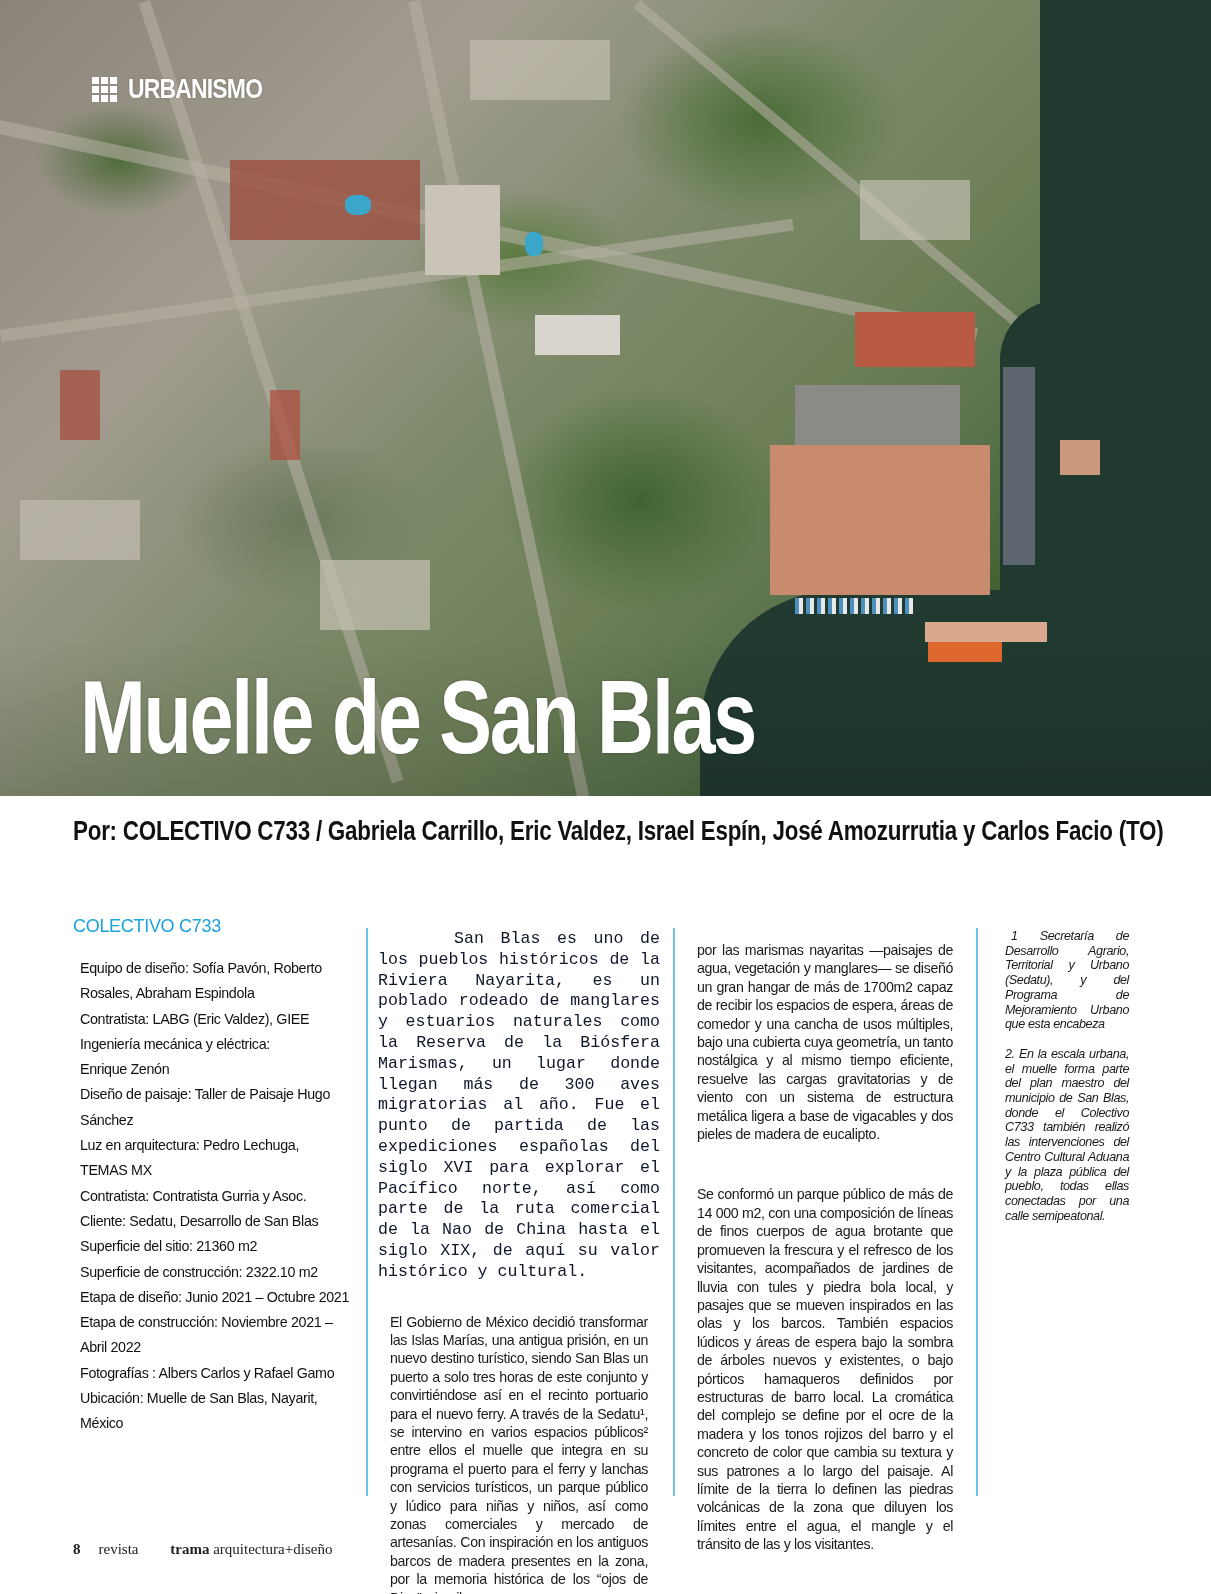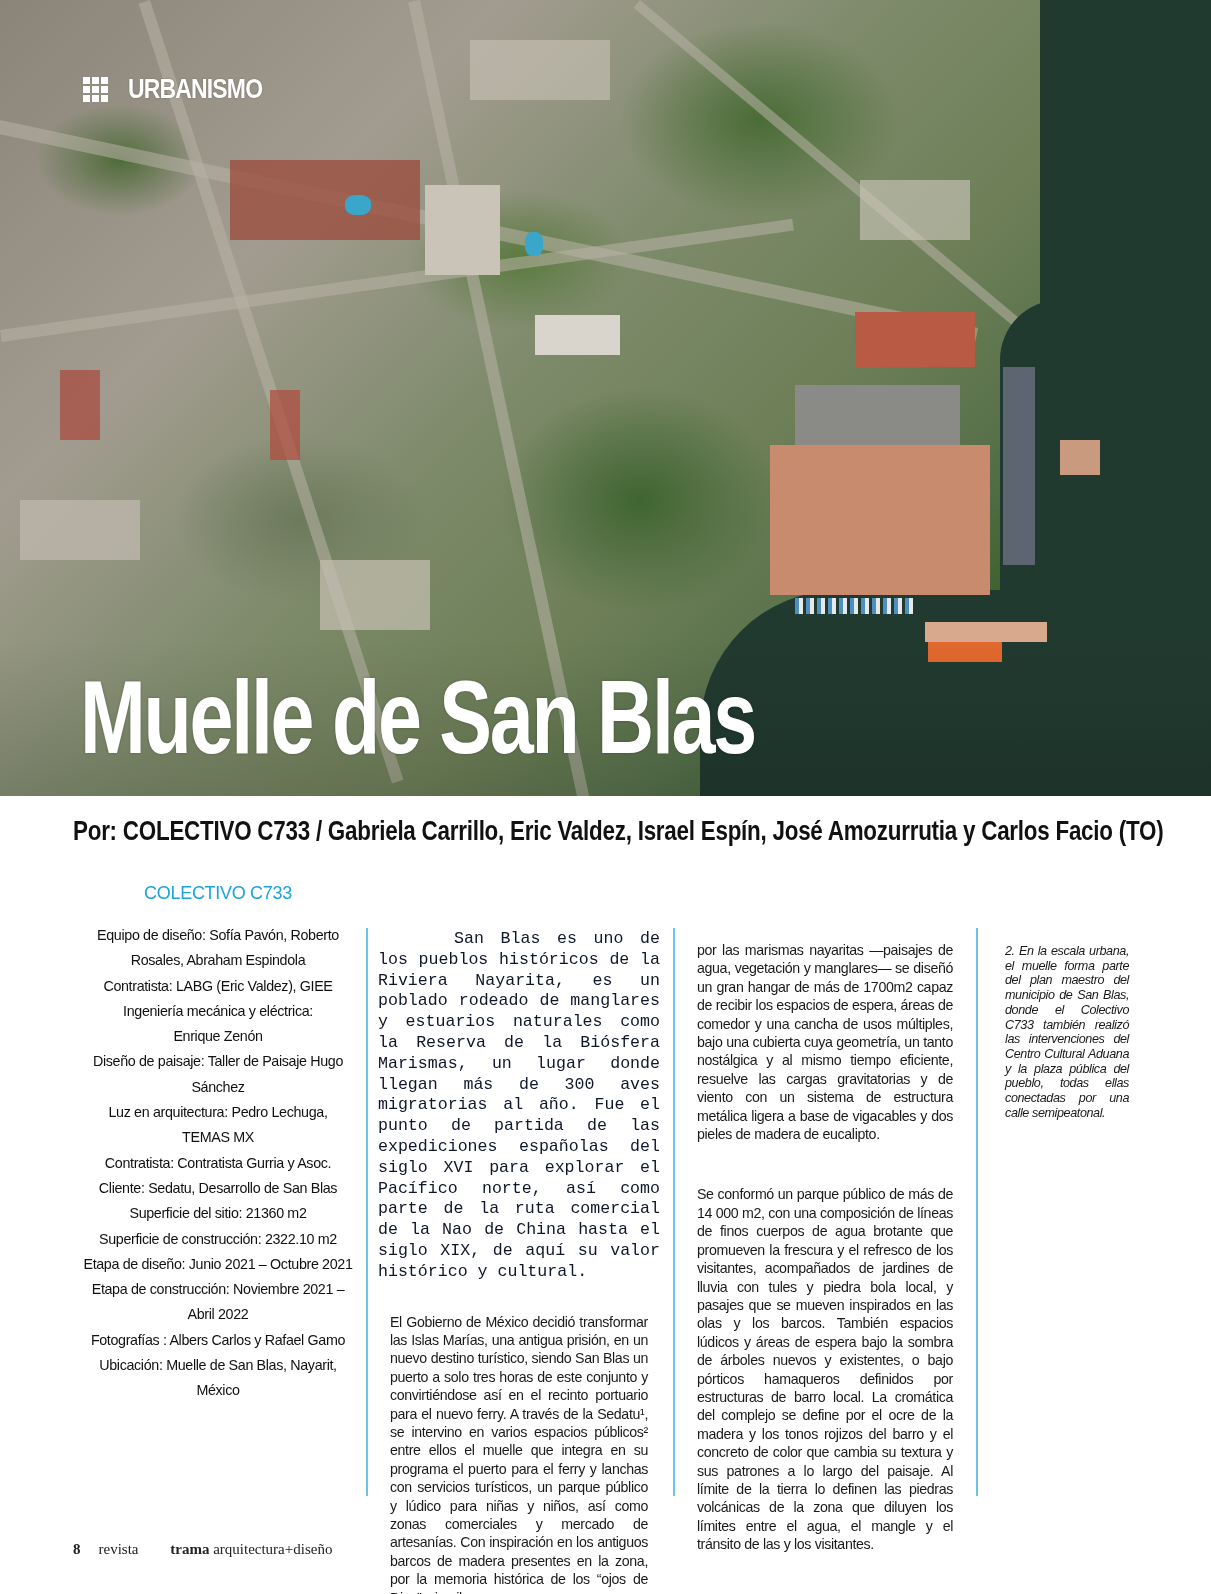--- a/index.html
+++ b/index.html
@@ -13,32 +13,32 @@
       radial-gradient(ellipse 200px 140px at 760px 120px, #4a6c36 0%, transparent 70%),
       radial-gradient(ellipse 180px 120px at 300px 520px, #6d7a5c 0%, transparent 70%),
       radial-gradient(ellipse 200px 160px at 640px 500px, #3f6531 0%, transparent 70%),
       linear-gradient(135deg, #8a8578 0%, #a29c90 25%, #7d8a6a 45%, #6e7f58 60%, #56704a 72%, #40602f 80%, #7a8570 100%);
   }
   .hero .street { position: absolute; background: #b8b2a6; opacity: 0.55; transform-origin: left top; }
   .hero .block { position: absolute; }
   .hero .water { position: absolute; background: #213a30; }
   .hero .shade { position: absolute; left: 0; top: 640px; width: 100%; height: 156px; background: linear-gradient(180deg, rgba(0,0,0,0) 0%, rgba(0,0,0,0.12) 100%); }
 
-  .section-tag { position: absolute; left: 83px; top: 73px; display: flex; align-items: center; gap: 20px; }
+  .section-tag { position: absolute; left: 92px; top: 73px; display: flex; align-items: center; gap: 11px; }
   .section-tag .grid-icon { width: 25px; height: 25px; display: grid; grid-template-columns: 1fr 1fr 1fr; grid-template-rows: 1fr 1fr 1fr; gap: 2px; }
   .section-tag .grid-icon span { background: #ffffff; display: block; }
   .section-tag .label { font-family: "Liberation Sans", sans-serif; font-weight: bold; color: #ffffff; font-size: 28px; letter-spacing: -1px; transform: scaleX(0.82); transform-origin: left center; text-shadow: 0 0 2px rgba(0,0,0,0.3); }
 
   .hero-title { position: absolute; left: 80px; top: 665px; margin: 0; font-family: "Liberation Sans", sans-serif; font-weight: bold; color: #ffffff; font-size: 104px; letter-spacing: -3px; line-height: 1; transform: scaleX(0.76); transform-origin: left top; white-space: nowrap; text-shadow: 0 0 3px rgba(0,0,0,0.25); }
 
   
   .byline { position: absolute; left: 73px; top: 815px; margin: 0; font-family: "Liberation Sans", sans-serif; font-weight: bold; font-size: 28px; color: #111111; white-space: nowrap; transform: scaleX(0.8); transform-origin: left top; letter-spacing: -0.3px; }
 
   
-  .credits { position: absolute; left: 73px; top: 883px; width: 290px; text-align: center; }
+  .credits { position: absolute; left: 73px; top: 916px; width: 290px; }
   .credits h2 { margin: 0 0 22px 0; font-family: "Liberation Sans", sans-serif; font-weight: normal; font-size: 18px; color: #1ba3dc; letter-spacing: -0.3px; }
   .credits .credit-line { font-family: "Liberation Sans", sans-serif; font-size: 14.3px; line-height: 18.3px; color: #111111; letter-spacing: -0.35px; margin: 7px; }
 
   
   .col { position: absolute; }
   .col-rule { position: absolute; width: 2px; background: #6cc3ea; }
   .lead { margin: 0; font-family: Liberation Mono, monospace; font-size: 16.6px; line-height: 20.8px; color: #0f172a; text-align: justify; text-indent: 76px; }
   .body-p { margin: 12px; font-family: "Liberation Sans", sans-serif; font-size: 14.2px; line-height: 18.4px; color: #1a1a1a; text-align: justify; letter-spacing: -0.35px; }
   .gap { height: 18px; }
   .note { margin: 0; font-family: "Liberation Sans", sans-serif; font-style: italic; font-size: 12.6px; line-height: 14.7px; color: #1a1a1a; text-align: justify; letter-spacing: -0.4px; }
@@ -139,20 +139,21 @@
 
 <div class="col-rule" style="left:673px;top:928px;height:568px;"></div>
 <div class="col" style="left:685px;top:929px;width:280px;">
   <p class="body-p">por las marismas nayaritas —paisajes de agua, vegetación y manglares— se diseñó un gran hangar de más de 1700m2 capaz de recibir los espacios de espera, áreas de comedor y una cancha de usos múltiples, bajo una cubierta cuya geometría, un tanto nostálgica y al mismo tiempo eficiente, resuelve las cargas gravitatorias y de viento con un sistema de estructura metálica ligera a base de vigacables y dos pieles de madera de eucalipto.</p>
   <div class="gap"></div>
   <p class="body-p">Se conformó un parque público de más de 14 000 m2, con una composición de líneas de finos cuerpos de agua brotante que promueven la frescura y el refresco de los visitantes, acompañados de jardines de lluvia con tules y piedra bola local, y pasajes que se mueven inspirados en las olas y los barcos. También espacios lúdicos y áreas de espera bajo la sombra de árboles nuevos y existentes, o bajo pórticos hamaqueros definidos por estructuras de barro local. La cromática del complejo se define por el ocre de la madera y los tonos rojizos del barro y el concreto de color que cambia su textura y sus patrones a lo largo del paisaje. Al límite de la tierra lo definen las piedras volcánicas de la zona que diluyen los límites entre el agua, el mangle y el tránsito de las y los visitantes.</p>
 </div>
 
 <div class="col-rule" style="left:976px;top:928px;height:568px;"></div>
 <div class="col" style="left:1005px;top:929px;width:124px;">
+  <p class="note first">1 Secretaría de Desarrollo Agrario, Territorial y Urbano (Sedatu), y del Programa de Mejoramiento Urbano que esta encabeza</p>
   <div style="height:15px"></div>
   <p class="note">2. En la escala urbana, el muelle forma parte del plan maestro del municipio de San Blas, donde el Colectivo C733 también realizó las intervenciones del Centro Cultural Aduana y la plaza pública del pueblo, todas ellas conectadas por una calle semipeatonal.</p>
 </div>
 
 <div class="footer">
   <span class="page-num">8</span>
   <span><span>revista </span><span class="trama">trama</span><span> arquitectura+diseño</span></span>
 </div>
 
 </body></html>

